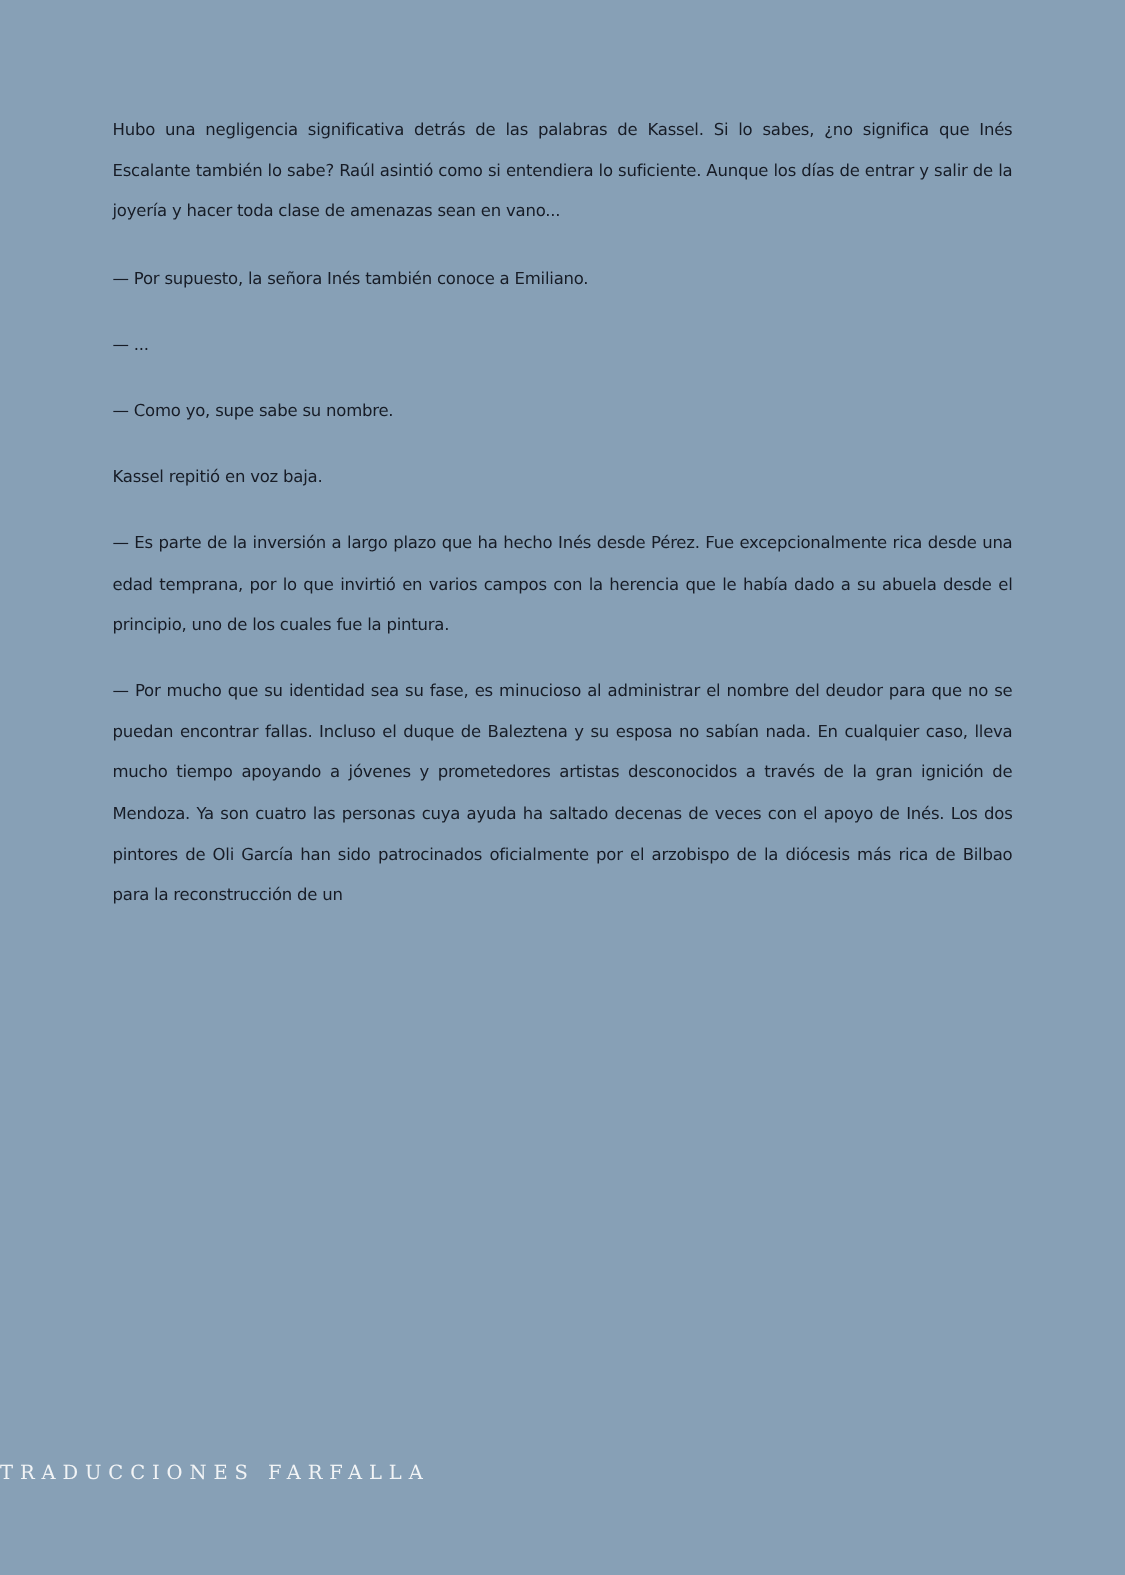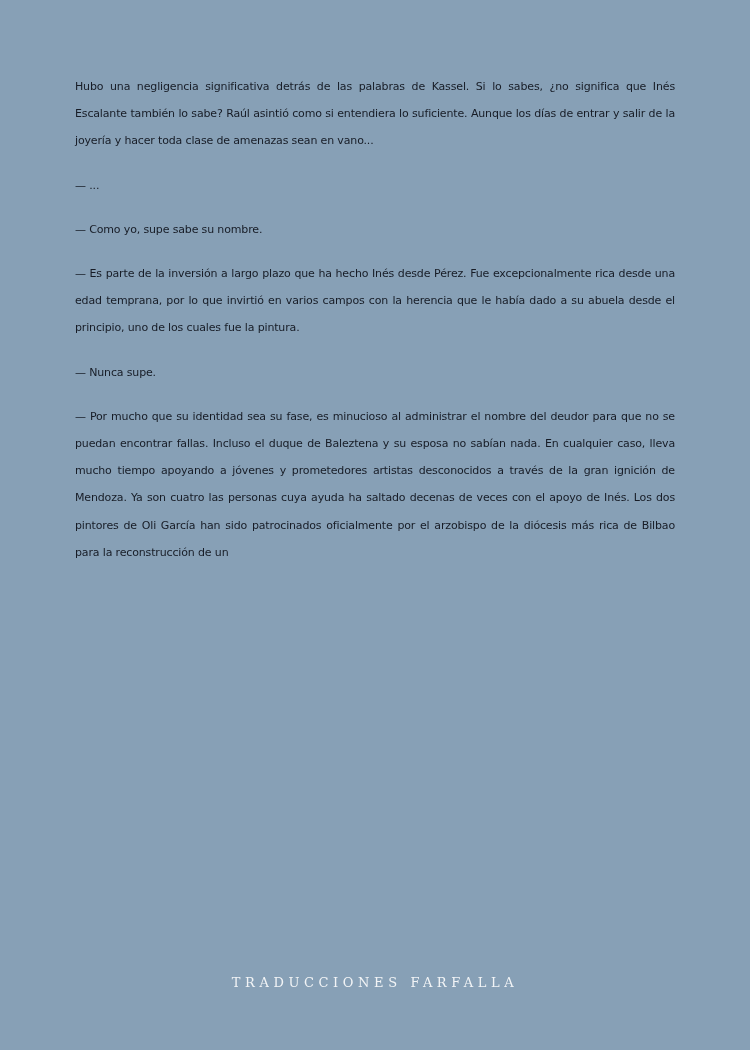--- a/index.html
+++ b/index.html
@@ -27,32 +27,32 @@
       line-height: 27.2px;
       text-align: justify;
       letter-spacing: -0.15px;
       word-spacing: 0px;
     }
     .footer {
       position: absolute;
       left: 0;
       width: 750px;
       top: 975px;
-      text-align: center;
       font-family: "DejaVu Serif", "Liberation Serif", serif;
       font-size: 13px;
       letter-spacing: 4.6px;
       color: #f2f4f6;
     }
   </style>
 </head>
 <body>
 
 <div class="page-body">
   <p class="para">Hubo una negligencia significativa detrás de las palabras de Kassel. Si lo sabes, ¿no significa que Inés Escalante también lo sabe? Raúl asintió como si entendiera lo suficiente. Aunque los días de entrar y salir de la joyería y hacer toda clase de amenazas sean en vano...</p>
+  <p class="para">— Por supuesto, la señora Inés también conoce a Emiliano.</p>
   <p class="para">— ...</p>
   <p class="para">— Como yo, supe sabe su nombre.</p>
+  <p class="para">Kassel repitió en voz baja.</p>
   <p class="para">— Es parte de la inversión a largo plazo que ha hecho Inés desde Pérez. Fue excepcionalmente rica desde una edad temprana, por lo que invirtió en varios campos con la herencia que le había dado a su abuela desde el principio, uno de los cuales fue la pintura.</p>
-  <p class="para">— Nunca supe.</p>
   <p class="para">— Por mucho que su identidad sea su fase, es minucioso al administrar el nombre del deudor para que no se puedan encontrar fallas. Incluso el duque de Baleztena y su esposa no sabían nada. En cualquier caso, lleva mucho tiempo apoyando a jóvenes y prometedores artistas desconocidos a través de la gran ignición de Mendoza. Ya son cuatro las personas cuya ayuda ha saltado decenas de veces con el apoyo de Inés. Los dos pintores de Oli García han sido patrocinados oficialmente por el arzobispo de la diócesis más rica de Bilbao para la reconstrucción de un</p>
 </div>
 
 <div class="footer">TRADUCCIONES FARFALLA</div>
 
 </body></html>

